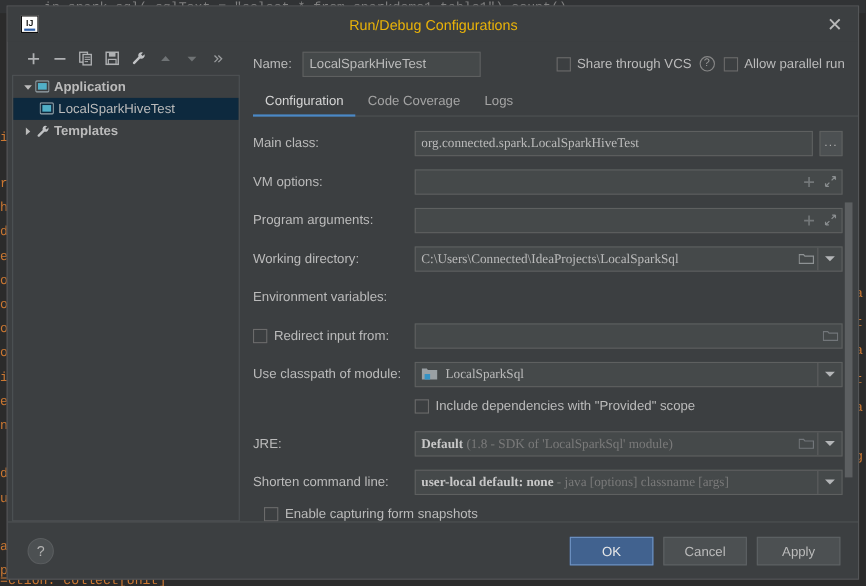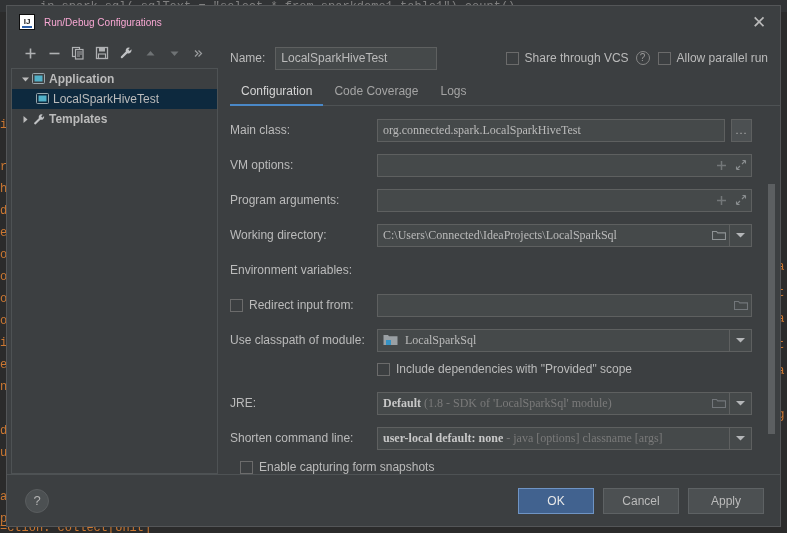--- a/index.html
+++ b/index.html
@@ -78,22 +78,23 @@
     color: #1d1d1d;
     display: flex; align-items: center; justify-content: center;
     line-height: 1;
   }
   #titlebar .ij-logo::before {
     content: "";
     position: absolute; left: 2px; right: 2px; bottom: 1px; height: 2px;
     background: #2d5fa8;
   }
   #dialog-title {
-    font-size: 10px; color: #f9a8d4;
+    font-size: 13px; color: #eab308;
     flex: 1;
+    text-align: center;
   }
   #close-btn {
     width: 30px; height: 26px;
     display: flex; align-items: center; justify-content: center;
     color: #b9b9b9; font-size: 17px; font-weight: 300;
     cursor: pointer; line-height: 1;
   }
 
   
   #dialog-body {
@@ -222,21 +223,21 @@
   #form-area {
     flex: 1; min-height: 0;
     overflow: hidden;
     padding: 12px 0 0 0;
     position: relative;
   }
   .form-row {
     display: flex; align-items: center;
     height: 24px;
     margin-bottom: 11px;
-    padding-right: 28px;
+    padding-right: 14px;
   }
   .form-label {
     width: 147px; flex: none;
     color: #bbbbbb; font-size: 12px;
   }
   .field-box {
     flex: 1; min-width: 0;
     height: 23px;
     background: #45494a;
     border: 1px solid #5e6060;

